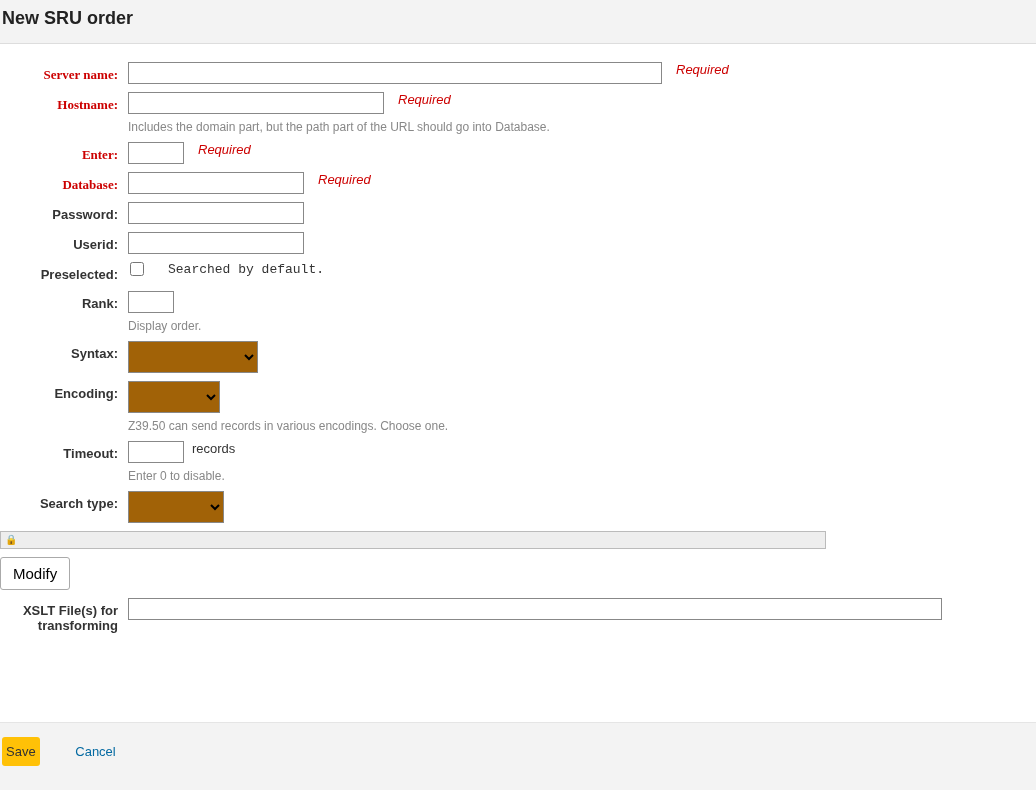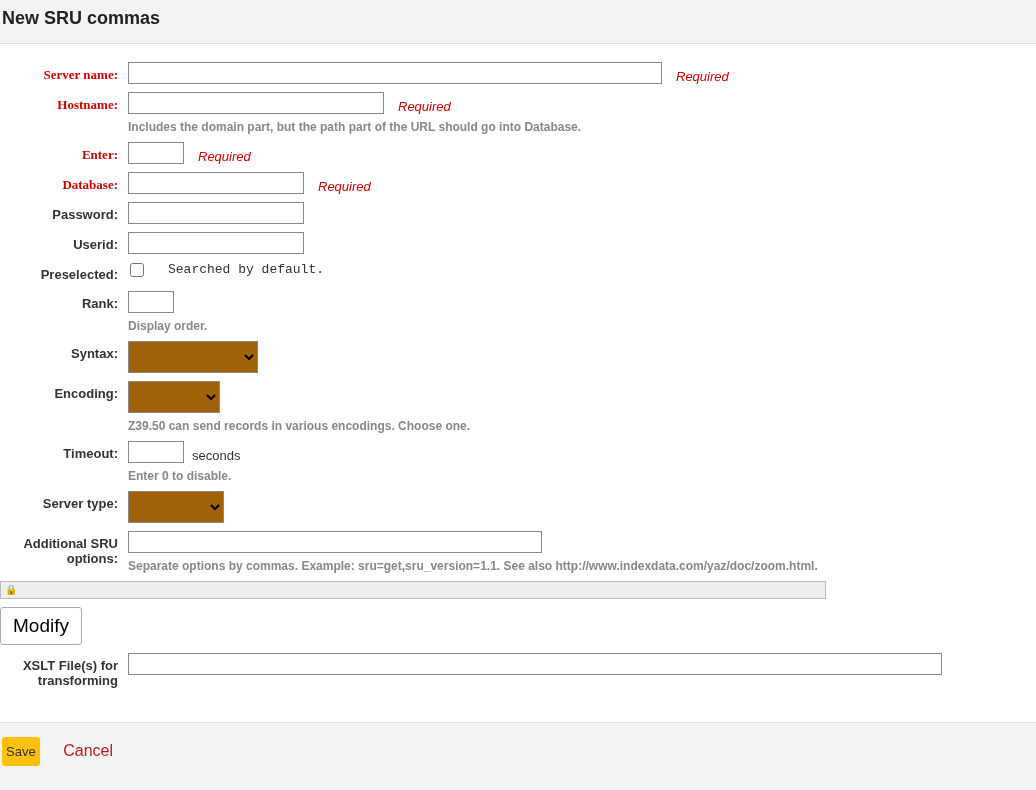--- a/index.html
+++ b/index.html
@@ -45,21 +45,21 @@
       color: #c00;
       font-family: Liberation Serif, serif;
     }
     .form-field {
       display: flex;
       flex-direction: column;
       align-items: flex-start;
     }
     .field-line {
       display: flex;
-      align-items: flex-end;
+      align-items: flex-start;
       gap: 8px;
     }
     .text-input {
       border: 1px solid #888;
       padding: 3px 4px;
       font-size: 13px;
       height: 22px;
     }
     .input-xlarge { width: 534px; }
     .input-large { width: 256px; }
@@ -71,21 +71,20 @@
     .required-text {
       color: #c00;
       font-style: italic;
       font-size: 13px;
       margin-left: 6px;
     }
     .hint {
       color: #888;
       font-size: 12px;
       margin-top: 6px;
-      font-weight: bold;
     }
     .checkbox-label {
       font-size: 13px;
       color: #333;
       margin-left: 16px;
       font-family: Liberation Mono, monospace;
     }
     select {
       border: 1px solid #888;
       font-size: 13px;
@@ -110,21 +109,21 @@
       display: flex;
       align-items: center;
       color: #555;
     }
     .modify-btn {
       margin-top: 8px;
       padding: 7px 12px;
       background: #fff;
       border: 1px solid #aaa;
       border-radius: 3px;
-      font-size: 19px;
+      font-size: 15px;
       cursor: pointer;
     }
     .actions-bar {
       position: fixed;
       bottom: 0;
       left: 0;
       right: 0;
       background: #f3f3f3;
       padding: 14px 0 24px 0;
       border-top: 1px solid #e5e5e5;
@@ -133,40 +132,40 @@
       background: #ffc107;
       border: none;
       border-radius: 3px;
       padding: 7px 4px;
       font-size: 13px;
       color: #333;
       cursor: pointer;
       margin-left: 2px;
     }
     .cancel-link {
-      color: #b91c1c;
-      font-size: 16px;
-      margin-left: 20px;
+      color: #0369a1;
+      font-size: 13px;
+      margin-left: 32px;
       text-decoration: none;
       cursor: pointer;
     }
     input[type="checkbox"] {
       width: 14px;
       height: 14px;
       margin-left: 2px;
     }
     .lock-icon {
       font-size: 10px;
     }
   </style>
 </head>
 <body>
 
 <div class="header-bar">
-  <h1 class="page-title">New SRU commas</h1>
+  <h1 class="page-title">New SRU order</h1>
 </div>
 
 <div class="form-container">
 
   <div class="form-row">
     <div class="form-label required">Server name:</div>
     <div class="form-field">
       <div class="field-line">
         <input type="text" class="text-input input-xlarge" style="">
         <span class="required-text">Required</span>
@@ -254,42 +253,35 @@
       </select>
       <div class="hint">Z39.50 can send records in various encodings. Choose one.</div>
     </div>
   </div>
 
   <div class="form-row">
     <div class="form-label">Timeout:</div>
     <div class="form-field">
       <div class="field-line">
         <input type="text" class="text-input input-small" style="">
-        <span class="unit-text">seconds</span>
+        <span class="unit-text">records</span>
       </div>
       <div class="hint">Enter 0 to disable.</div>
     </div>
   </div>
 
   <div class="form-row">
-    <div class="form-label">Server type:</div>
+    <div class="form-label">Search type:</div>
     <div class="form-field">
       <select class="select-recordtype">
         <option>Bibliographic</option>
       </select>
     </div>
   </div>
 
-  <div class="form-row">
-    <div class="form-label">Additional SRU options:</div>
-    <div class="form-field">
-      <input type="text" class="text-input input-additional" style="">
-      <div class="hint">Separate options by commas. Example: sru=get,sru_version=1.1. See also http://www.indexdata.com/yaz/doc/zoom.html.</div>
-    </div>
-  </div>
 
   <div class="form-row">
     <div class="form-field">
       <div class="mapping-display">
         <span class="lock-icon">🔒</span>
       </div>
       <button class="modify-btn">Modify</button>
     </div>
   </div>
 

